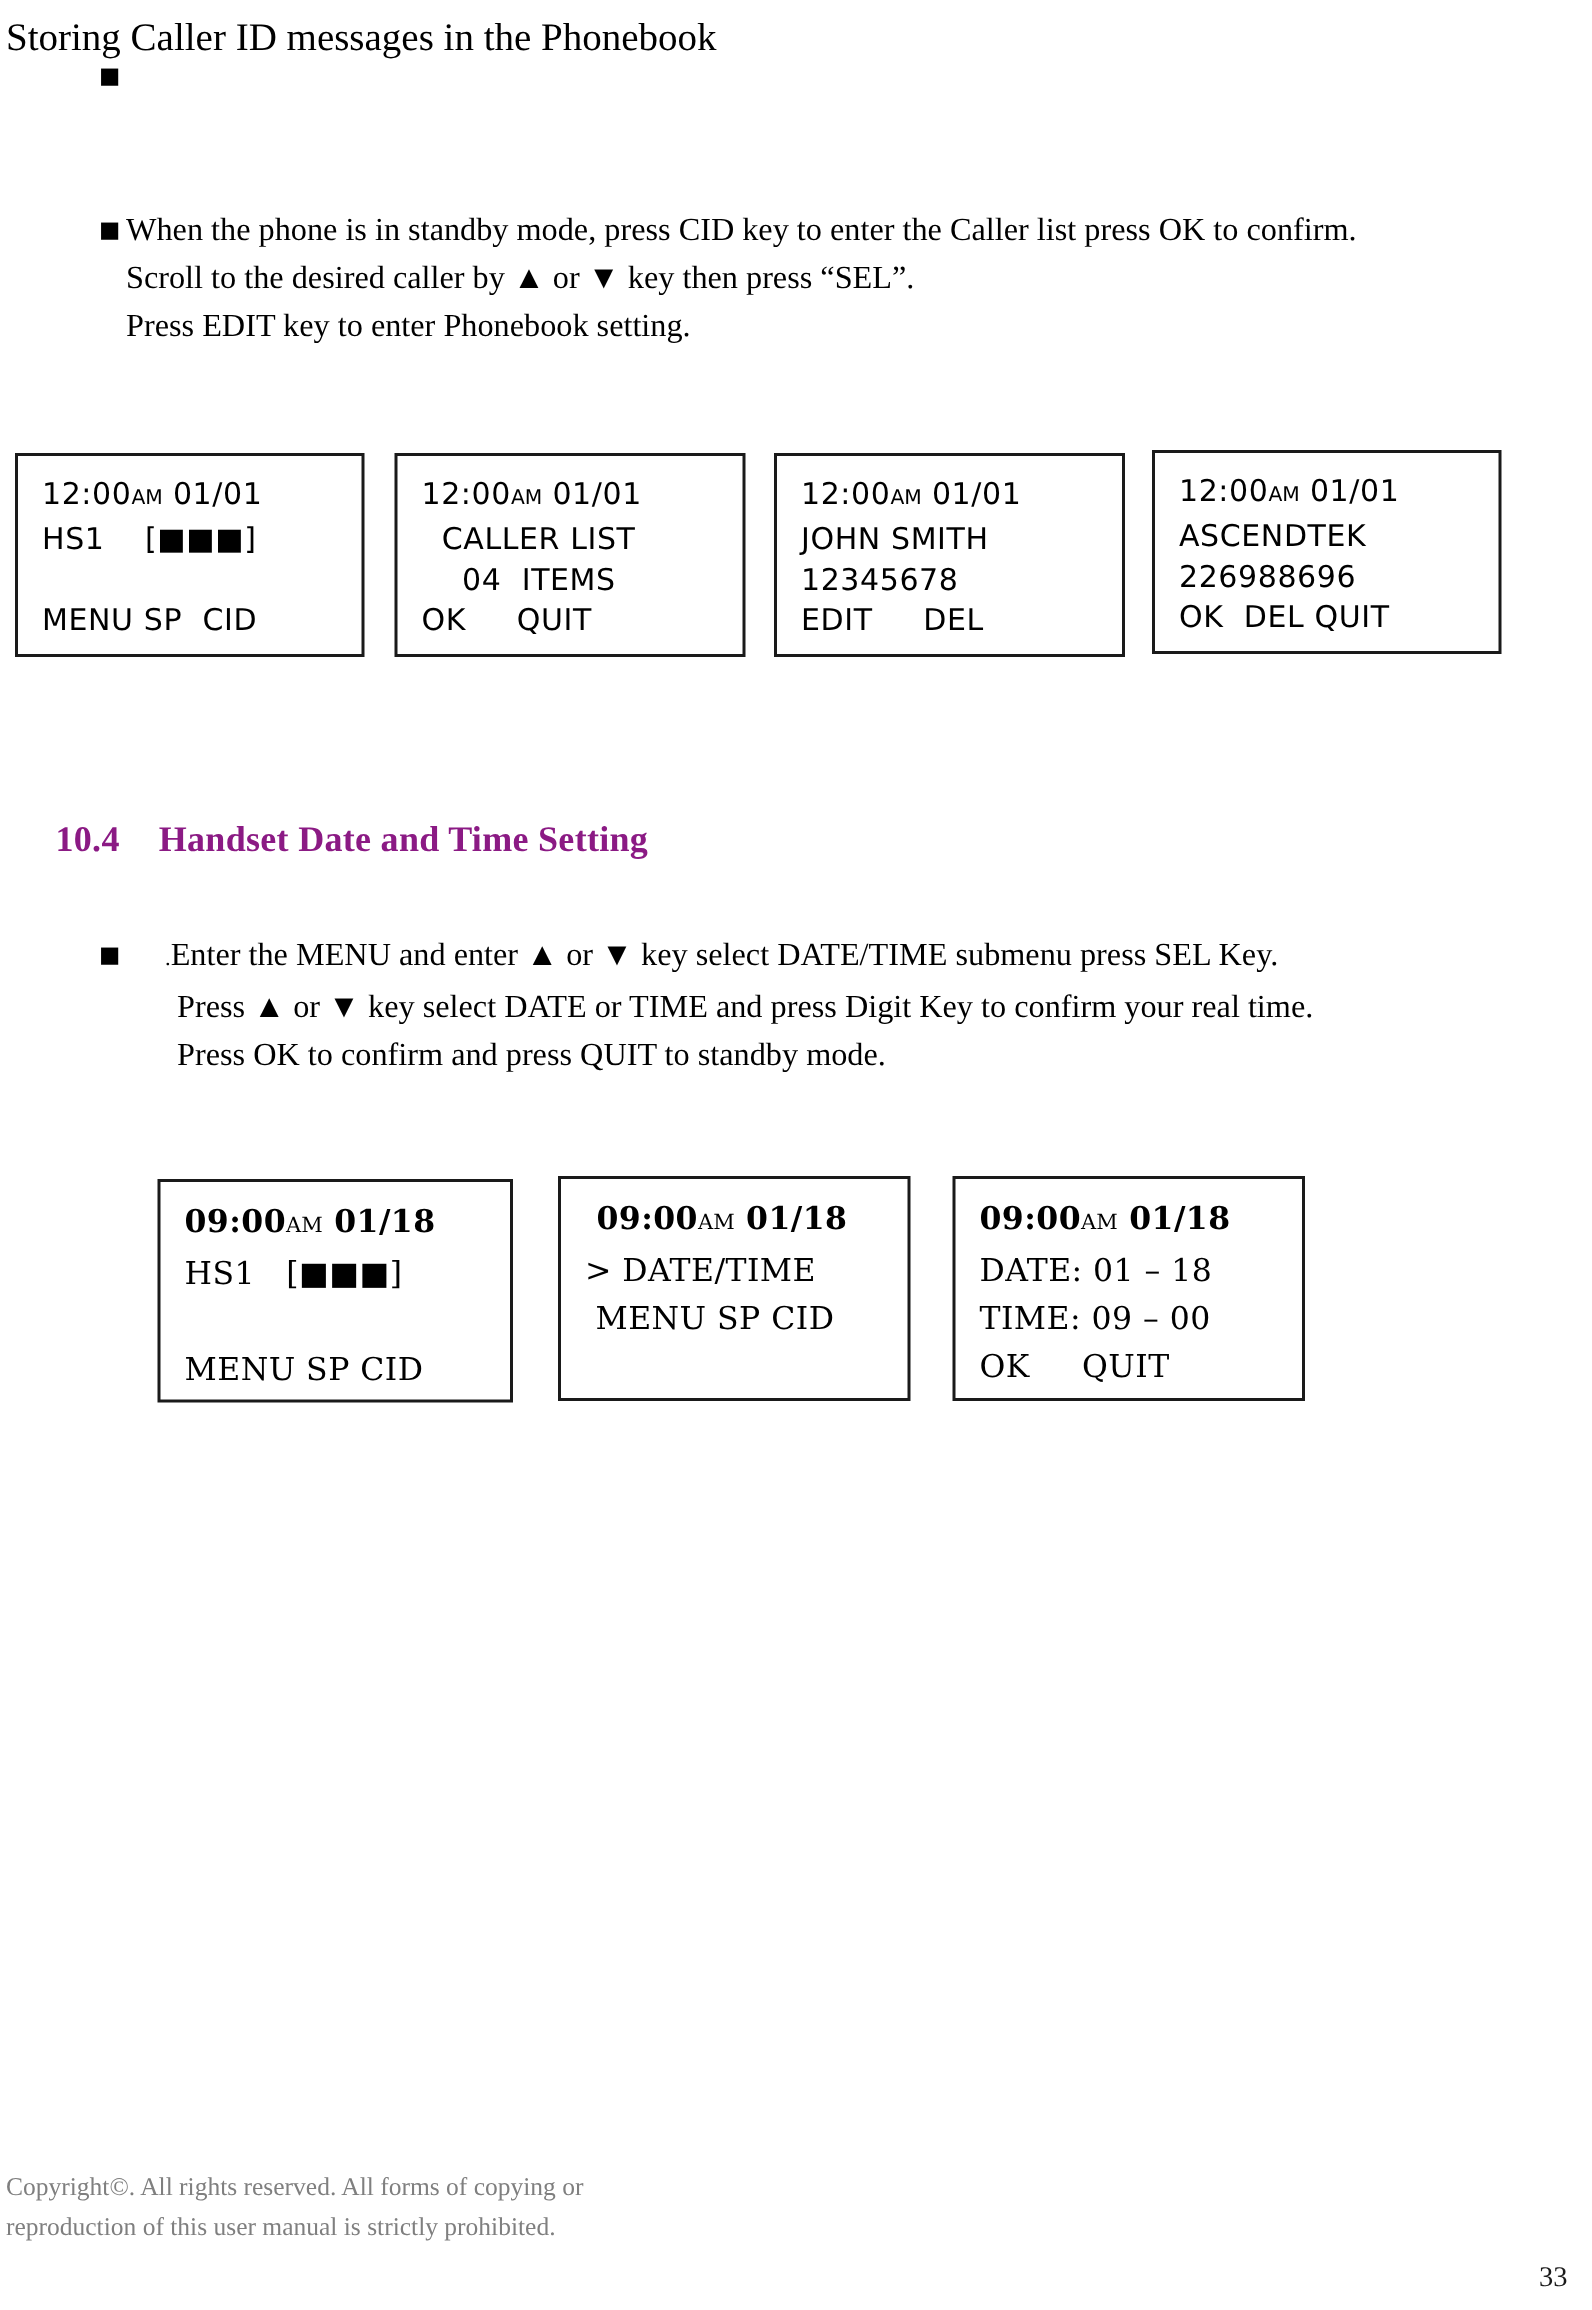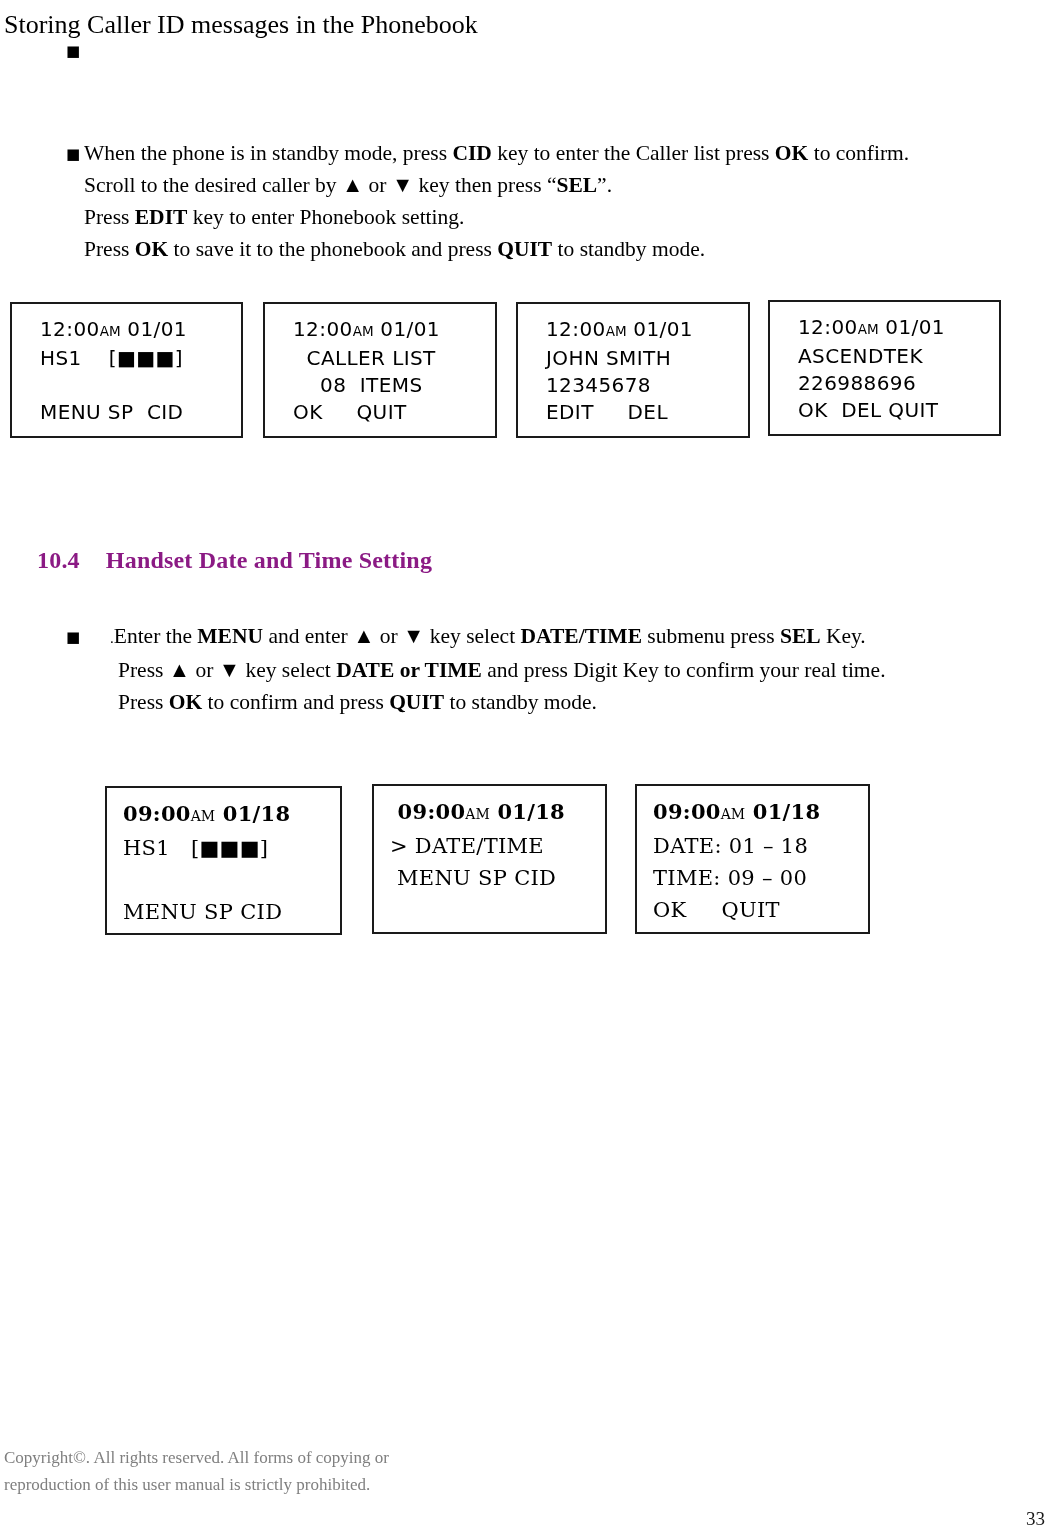--- a/index.html
+++ b/index.html
@@ -41,21 +41,21 @@
     padding-left: 16px;
     box-sizing: border-box;
   }
   .bullet-mark span { font-size: 15px; }
   .bullet-body {
     font-size: 21.5px;
     line-height: 32px;
   }
   .bullet-body .ln { display: block; white-space: nowrap; }
 
-  b, .b { font-weight: bold; }
+  b, .b { font-weight: normal; }
 
   
   .section-heading {
     position: absolute;
     left: 2px;
     font-size: 24px;
     font-weight: bold;
     color: #8B1A84;
     white-space: nowrap;
     letter-spacing: 0.2px;
@@ -73,21 +73,21 @@
   .lcd .lcd-inner {
     position: absolute;
     left: 0; right: 0; top: 0;
   }
   .lcd-line {
     white-space: pre;
     color: #000;
   }
 
   
-  .lcd-a .lcd-inner { padding: 12px 0 0 28px; }
+  .lcd-a .lcd-inner { padding: 12px 0 0 16px; }
   .lcd-a .lcd-line {
     font-family: "DejaVu Sans", "Liberation Sans", sans-serif;
     font-size: 20px;
     line-height: 27px;
     letter-spacing: 0.4px;
   }
   .lcd-a .sm { font-size: 13.5px; letter-spacing: 0; }
   .lcd-a .blankline { visibility: hidden; }
 
   
@@ -131,38 +131,37 @@
 <div class="bullet-block" style="left:50px; top:34px; width:1010px;">
   <div class="bullet-mark"><span class="sq">■</span></div>
 </div>
 
 <div class="bullet-block" style="left:50px; top:137px; width:1015px;">
   <div class="bullet-mark"><span class="sq">■</span></div>
   <div class="bullet-body">
     <span class="ln"><span>When the phone is in standby mode, press </span><b>CID</b><span> key to enter the Caller list press </span><b>OK</b><span> to confirm.</span></span>
     <span class="ln"><span>Scroll to the desired caller by </span><b>▲</b><span> or </span><b>▼</b><span> key then press “</span><b>SEL</b><span>”.</span></span>
     <span class="ln"><span>Press </span><b>EDIT</b><span> key to enter Phonebook setting.</span></span>
-    <span class="ln"><span>Press </span><b>OK</b><span> to save it to the phonebook and press </span><b>QUIT</b><span> to standby mode.</span></span>
   </div>
 </div>
 
 <div class="lcd lcd-a" style="left:10px; top:302px; width:233px; height:136px;">
   <div class="lcd-inner">
     <div class="lcd-line"><span>12:00</span><span class="sm">AM</span><span> 01/01</span></div>
     <div class="lcd-line">HS1    [■■■]</div>
     <div class="lcd-line blankline">&nbsp;</div>
     <div class="lcd-line">MENU SP  CID</div>
   </div>
 </div>
 
 <div class="lcd lcd-a" style="left:263px; top:302px; width:234px; height:136px;">
   <div class="lcd-inner">
     <div class="lcd-line"><span>12:00</span><span class="sm">AM</span><span> 01/01</span></div>
     <div class="lcd-line">  CALLER LIST</div>
-    <div class="lcd-line">    08  ITEMS</div>
+    <div class="lcd-line">    04  ITEMS</div>
     <div class="lcd-line">OK     QUIT</div>
   </div>
 </div>
 
 <div class="lcd lcd-a" style="left:516px; top:302px; width:234px; height:136px;">
   <div class="lcd-inner">
     <div class="lcd-line"><span>12:00</span><span class="sm">AM</span><span> 01/01</span></div>
     <div class="lcd-line">JOHN SMITH</div>
     <div class="lcd-line">12345678</div>
     <div class="lcd-line">EDIT     DEL</div>

